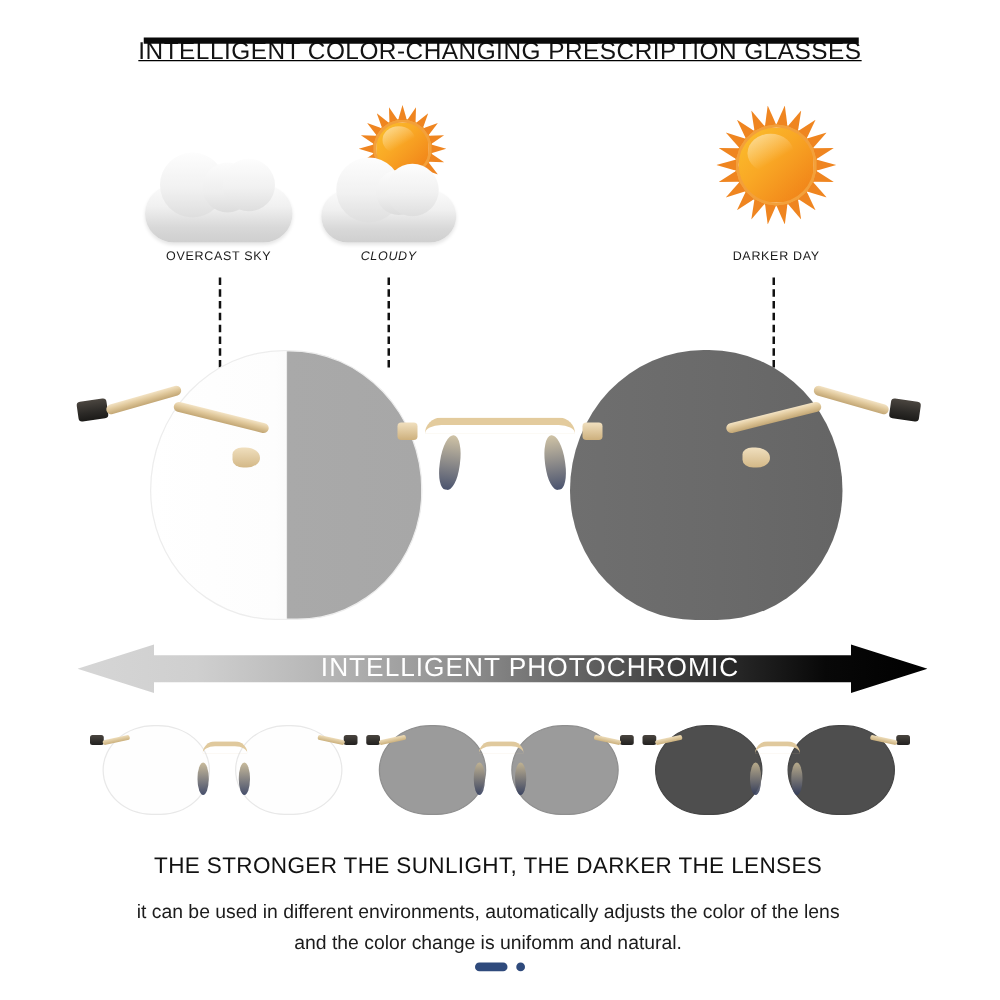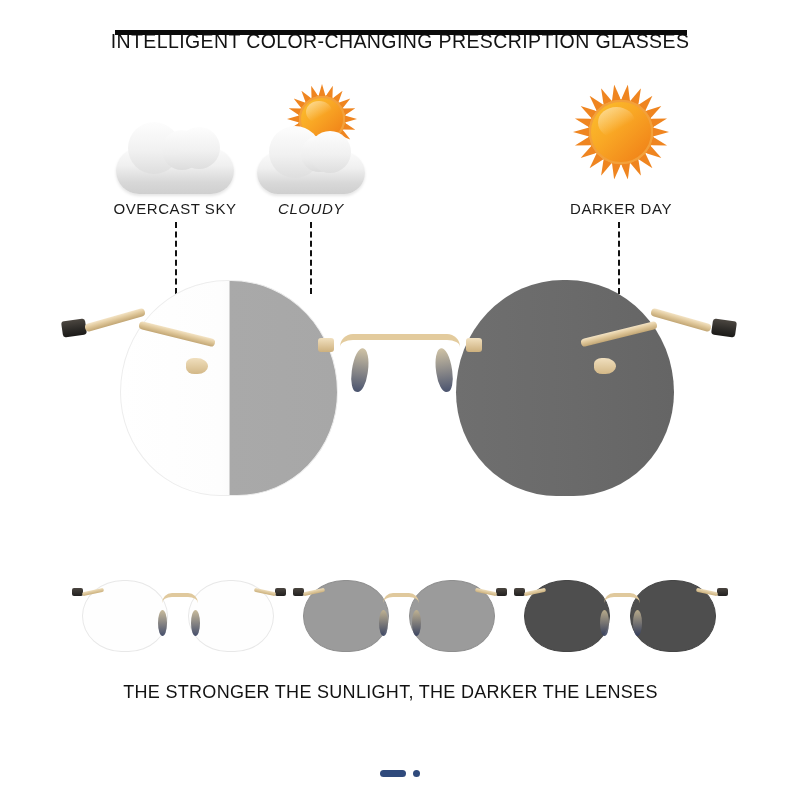--- a/index.html
+++ b/index.html
@@ -19,20 +19,21 @@
     height: 800px;
     background: #ffffff;
   }
 
   
   #title-block {
     position: absolute;
     left: 0; top: 30px;
     width: 800px;
     text-align: center;
+    text-decoration: underline;
   }
   #page-title {
     font-size: 19.5px;
     letter-spacing: 0.4px;
     color: #131313;
     font-weight: 400;
     white-space: nowrap;
   }
   #title-rule {
     position: absolute;
@@ -40,21 +41,21 @@
     width: 572px; height: 5px;
     background: #0a0a0a;
   }
 
   
   .weather-col {
     position: absolute;
     text-align: center;
   }
   .weather-label {
-    font-size: 15px;
+    font-size: 10px;
     letter-spacing: 0.55px;
     color: #1b1b1b;
     white-space: nowrap;
   }
   .weather-art {
     position: relative;
     height: 105px;
   }
 
   
@@ -401,20 +402,24 @@
     <div class="endpiece" style="left:318px; top:66px;"></div>
     <div class="temple-tip" style="left:186px; top:86px;"></div>
 
     <div class="hinge-block" style="left:712px; top:48px; transform:rotate(8deg);"></div>
     <div class="temple" style="left:650px; top:44px; width:62px; transform:rotate(16deg);"></div>
     <div class="temple" style="left:580px; top:58px; width:78px; transform:rotate(-14deg);"></div>
     <div class="endpiece" style="left:466px; top:66px;"></div>
     <div class="temple-tip" style="left:594px; top:86px;"></div>
   </div>
 
+  <div id="arrow-banner">
+    <div id="arrow-shape"></div>
+    <div id="arrow-text">INTELLIGENT PHOTOCHROMIC</div>
+  </div>
 
   <div id="thumb-row">
 
     <div class="thumb" style="left:70px;">
       <div class="thumb-lens left" style="background:#fefefe; border:1px solid #e8e8e8;"></div>
       <div class="thumb-lens right" style="background:#fefefe; border:1px solid #e8e8e8;"></div>
       <div class="tb"></div>
       <div class="t-hinge" style="left:2px;"></div>
       <div class="t-hinge" style="left:205px;"></div>
       <div class="t-temple" style="left:12px; transform:rotate(-12deg);"></div>
@@ -443,20 +448,24 @@
       <div class="t-hinge" style="left:205px;"></div>
       <div class="t-temple" style="left:12px; transform:rotate(-12deg);"></div>
       <div class="t-temple" style="left:184px; transform:rotate(12deg);"></div>
       <div class="t-nosepad" style="left:88px;"></div>
       <div class="t-nosepad" style="left:121px;"></div>
     </div>
   </div>
 
   <div id="bottom-copy">
     <div id="headline-secondary">THE STRONGER THE SUNLIGHT, THE DARKER THE LENSES</div>
+    <div id="body-copy">
+      <div>it can be used in different environments, automatically adjusts the color of the lens</div>
+      <div>and the color change is unifomm and natural.</div>
+    </div>
   </div>
 
   <div id="carousel-dots">
     <div id="dot-active"></div>
     <div id="dot-inactive"></div>
   </div>
 
 </div>
 
 </body></html>

